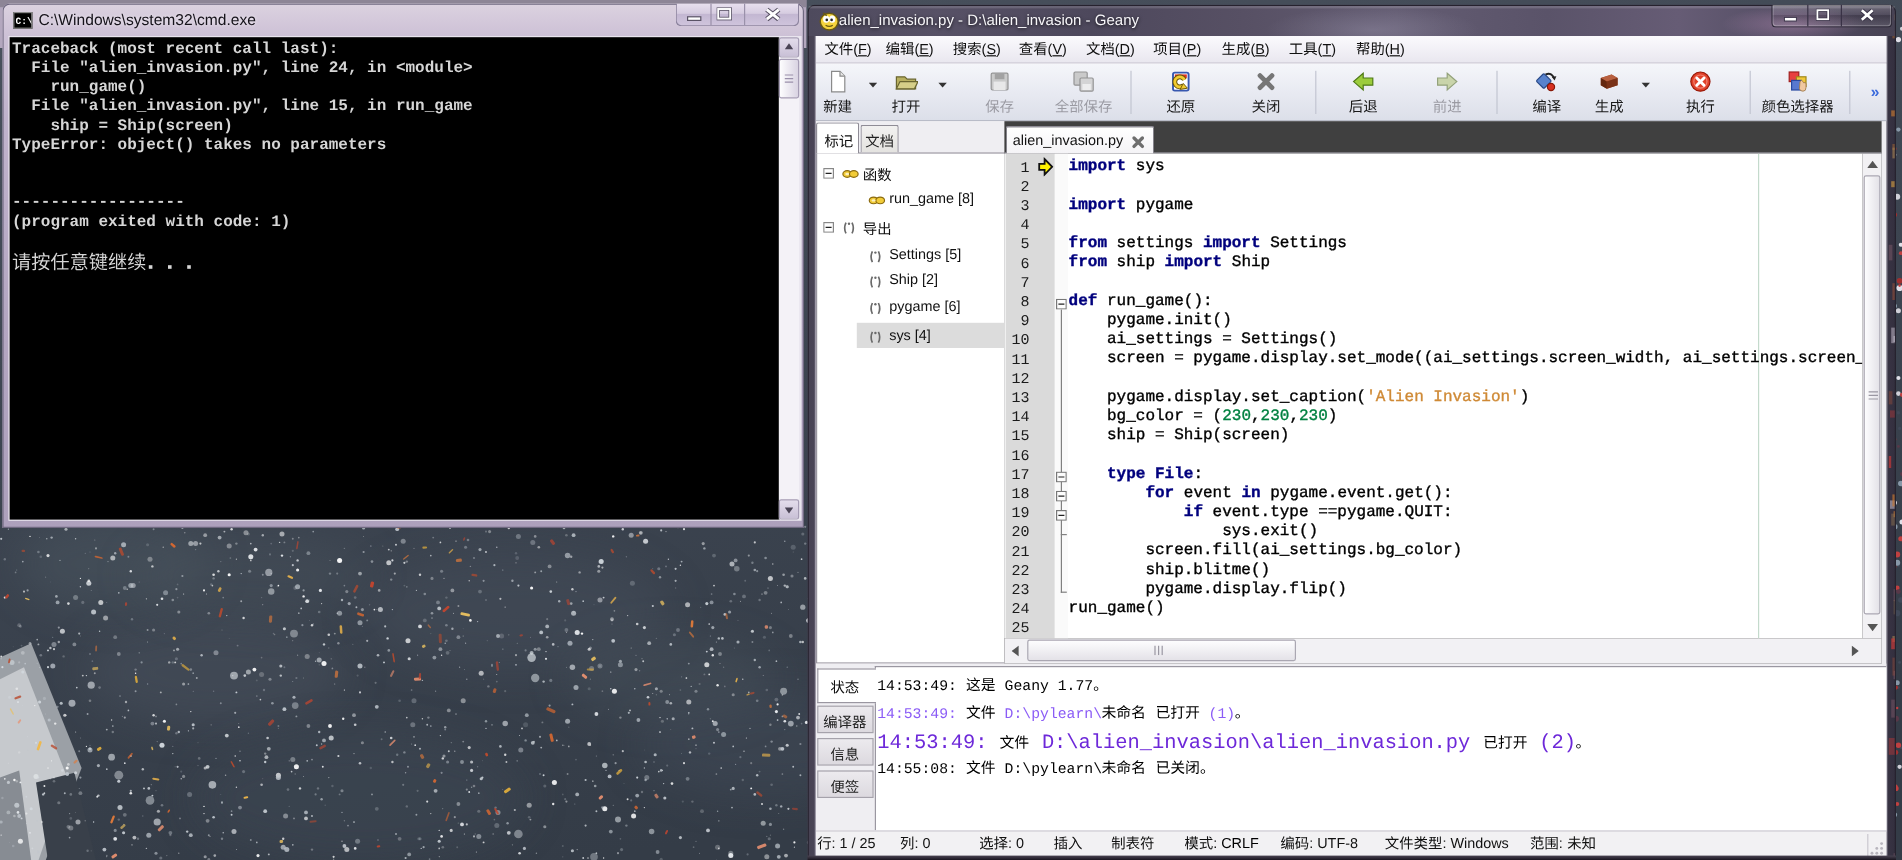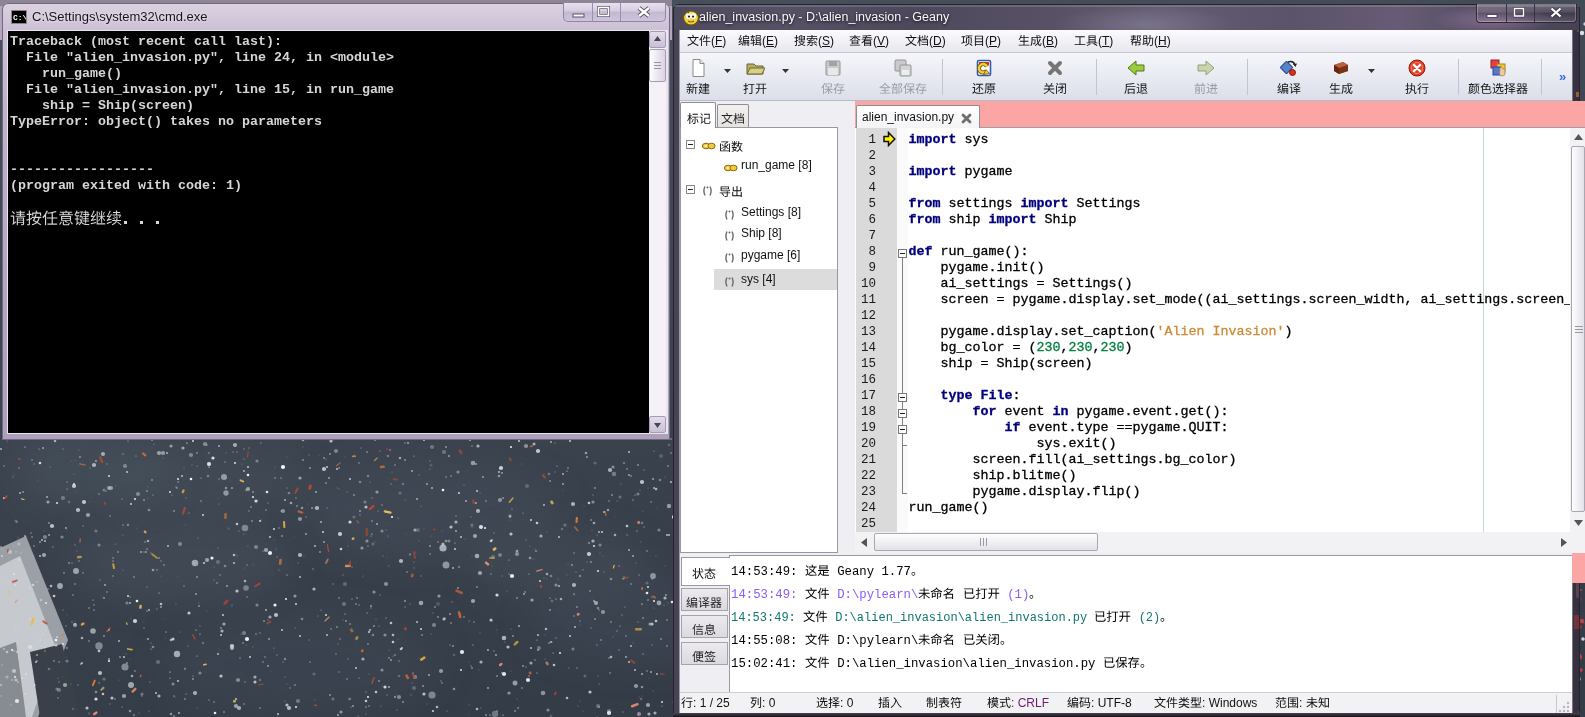--- a/index.html
+++ b/index.html
@@ -1563,21 +1563,21 @@
     <circle cx="1582" cy="621" r="2.3" fill="#c04040"></circle>
     <circle cx="1578" cy="100" r="1.1" fill="#e0e0e8"></circle>
   </svg>
 <div class="ab" style="left:2px;top:3px;width:668px;height:437px;border-radius:6px 6px 0 0;background:linear-gradient(180deg,#dcd2e0 0%,#cdc1d6 6%,#c0b3cc 22%,#b4a7c2 60%,#ada0bc 100%);box-shadow:0 0 0 1px #6f6880 inset;">
     <div class="ab" style="left:9px;top:7px;width:16px;height:14px;background:#000;border:1px solid #888;"></div>
     <svg class="ab" style="left:11px;top:9px" width="13" height="10">
       <g fill="#fff" font-family="Liberation Mono" font-size="8" font-weight="bold">
         <text x="0" y="8">C:\</text>
       </g>
     </svg>
-    <div class="ab" style="left:30px;top:6px;font-size:13px;color:#15121a;text-shadow:0 0 3px rgba(255,255,255,.8)">C:\Settings\system32\cmd.exe</div>
+    <div class="ab" style="left:30px;top:6px;font-size:13px;color:#15121a;text-shadow:0 0 3px rgba(255,255,255,.8)">C:\Windows\system32\cmd.exe</div>
     <div class="ab" style="left:561px;top:0;width:103px;height:19px;border:1px solid #8f86a0;border-top:none;border-radius:0 0 5px 5px;background:linear-gradient(180deg,#e8e0ef 0%,#d6cce0 45%,#c3b7d2 50%,#cfc4dc 100%);">
       <div class="ab" style="left:28px;top:0;width:1px;height:18px;background:#9a91aa"></div>
       <div class="ab" style="left:56px;top:0;width:1px;height:18px;background:#9a91aa"></div>
       <svg class="ab" style="left:8px;top:10px" width="14" height="6">
         <rect x="1" y="1" width="11" height="3" fill="#fff" stroke="#5a5366" stroke-width="1"></rect>
       </svg>
       <svg class="ab" style="left:33px;top:3px" width="14" height="12">
         <rect x="1.5" y="1.5" width="10" height="8" fill="none" stroke="#5a5366" stroke-width="3"></rect>
         <rect x="1.5" y="1.5" width="10" height="8" fill="none" stroke="#fff" stroke-width="1.6"></rect>
       </svg>
@@ -1974,47 +1974,47 @@
               <use href="#u51FA" x="1000"></use>
             </g>
           </svg></div>
         <div class="ab" style="left:43px;top:106px"><svg width="14" height="12">
             <g fill="none" stroke="#6a6a6a" stroke-width="1.4">
               <path d="M4 1.5 Q1.8 6 4 10.5"></path>
               <path d="M9 1.5 Q11.2 6 9 10.5"></path>
             </g>
             <circle cx="6.5" cy="2.5" r="1" fill="#6a6a6a"></circle>
           </svg></div>
-        <div class="ab" style="left:61px;top:104px;font-size:12px;color:#111">Settings [8]</div>
+        <div class="ab" style="left:61px;top:104px;font-size:12px;color:#111">Settings [5]</div>
         <div class="ab" style="left:43px;top:127px"><svg width="14" height="12">
             <g fill="none" stroke="#6a6a6a" stroke-width="1.4">
               <path d="M4 1.5 Q1.8 6 4 10.5"></path>
               <path d="M9 1.5 Q11.2 6 9 10.5"></path>
             </g>
             <circle cx="6.5" cy="2.5" r="1" fill="#6a6a6a"></circle>
           </svg></div>
-        <div class="ab" style="left:61px;top:125px;font-size:12px;color:#111">Ship [8]</div>
+        <div class="ab" style="left:61px;top:125px;font-size:12px;color:#111">Ship [2]</div>
         <div class="ab" style="left:43px;top:149px"><svg width="14" height="12">
             <g fill="none" stroke="#6a6a6a" stroke-width="1.4">
               <path d="M4 1.5 Q1.8 6 4 10.5"></path>
               <path d="M9 1.5 Q11.2 6 9 10.5"></path>
             </g>
             <circle cx="6.5" cy="2.5" r="1" fill="#6a6a6a"></circle>
           </svg></div>
         <div class="ab" style="left:61px;top:147px;font-size:12px;color:#111">pygame [6]</div>
         <div class="ab" style="left:43px;top:173px"><svg width="14" height="12">
             <g fill="none" stroke="#6a6a6a" stroke-width="1.4">
               <path d="M4 1.5 Q1.8 6 4 10.5"></path>
               <path d="M9 1.5 Q11.2 6 9 10.5"></path>
             </g>
             <circle cx="6.5" cy="2.5" r="1" fill="#6a6a6a"></circle>
           </svg></div>
         <div class="ab" style="left:61px;top:171px;font-size:12px;color:#111">sys [4]</div>
       </div>
-      <div class="ab" style="left:175px;top:71px;width:731px;height:482px;background:#fca5a5;">
+      <div class="ab" style="left:157px;top:71px;width:731px;height:482px;background:#404040;">
         <div class="ab" style="left:0;top:26px;width:731px;height:1px;background:#a09da7"></div>
         <div class="ab" style="left:1px;top:4px;width:124px;height:23px;background:linear-gradient(180deg,#fff,#f4f3f6);border:1px solid #8f8c96;border-bottom:none;border-radius:2px 2px 0 0;">
           <div class="ab" style="left:5px;top:4px;font-size:12px;color:#111">alien_invasion.py</div>
           <svg class="ab" style="left:104px;top:7px" width="11" height="11">
             <g stroke="#6e6e6e" stroke-width="2.8" stroke-linecap="round">
               <path d="M2 2 L9 9 M9 2 L2 9"></path>
             </g>
           </svg>
         </div>
         <div class="ab" style="left:0;top:27px;width:715px;height:404px;background:#fff;overflow:hidden">
@@ -2186,21 +2186,21 @@
             <g fill="#000" transform="translate(0,11) scale(0.0123,-0.0123)">
               <use href="#u5DF2" x="0"></use>
               <use href="#u6253" x="1000"></use>
               <use href="#u5F00" x="2000"></use>
             </g>
           </svg><span> (1)</span><svg width="13" height="15" style="vertical-align:-4px;">
             <g fill="#000" transform="translate(0,11) scale(0.0123,-0.0123)">
               <use href="#u3002" x="0"></use>
             </g>
           </svg></div>
-        <div class="ab mono" style="left:51px;top:57px;font-size:12px;white-space:pre;color:#0f766e"><span>14:53:49: </span><svg width="25" height="15" style="vertical-align:-4px;">
+        <div class="ab mono" style="left:51px;top:57px;font-size:17px;white-space:pre;color:#6d28d9"><span>14:53:49: </span><svg width="25" height="15" style="vertical-align:-4px;">
             <g fill="#000" transform="translate(0,11) scale(0.0123,-0.0123)">
               <use href="#u6587" x="0"></use>
               <use href="#u4EF6" x="1000"></use>
             </g>
           </svg><span> D:\alien_invasion\alien_invasion.py </span><svg width="37" height="15" style="vertical-align:-4px;">
             <g fill="#000" transform="translate(0,11) scale(0.0123,-0.0123)">
               <use href="#u5DF2" x="0"></use>
               <use href="#u6253" x="1000"></use>
               <use href="#u5F00" x="2000"></use>
             </g>
@@ -2224,36 +2224,20 @@
             <g fill="#000" transform="translate(0,11) scale(0.0123,-0.0123)">
               <use href="#u5DF2" x="0"></use>
               <use href="#u5173" x="1000"></use>
               <use href="#u95ED" x="2000"></use>
             </g>
           </svg><svg width="13" height="15" style="vertical-align:-4px;">
             <g fill="#000" transform="translate(0,11) scale(0.0123,-0.0123)">
               <use href="#u3002" x="0"></use>
             </g>
           </svg></div>
-        <div class="ab mono" style="left:51px;top:103px;font-size:12.3px;white-space:pre;color:#000"><span>15:02:41: </span><svg width="25" height="15" style="vertical-align:-4px;">
-            <g fill="#000" transform="translate(0,11) scale(0.0123,-0.0123)">
-              <use href="#u6587" x="0"></use>
-              <use href="#u4EF6" x="1000"></use>
-            </g>
-          </svg><span> D:\alien_invasion\alien_invasion.py </span><svg width="37" height="15" style="vertical-align:-4px;">
-            <g fill="#000" transform="translate(0,11) scale(0.0123,-0.0123)">
-              <use href="#u5DF2" x="0"></use>
-              <use href="#u4FDD" x="1000"></use>
-              <use href="#u5B58" x="2000"></use>
-            </g>
-          </svg><svg width="13" height="15" style="vertical-align:-4px;">
-            <g fill="#000" transform="translate(0,11) scale(0.0123,-0.0123)">
-              <use href="#u3002" x="0"></use>
-            </g>
-          </svg></div>
       </div>
       <div class="ab" style="left:0;top:662px;width:892px;height:22px;background:#f2f1f3;border-top:1px solid #cfccd4;">
         <div class="ab" style="left:1px;top:3px;font-size:12px;color:#111;white-space:pre"><svg width="12" height="15" style="vertical-align:-4px;">
             <g fill="#111" transform="translate(0,11) scale(0.0120,-0.0120)">
               <use href="#u884C" x="0"></use>
             </g>
           </svg><span>: 1 / 25</span></div>
         <div class="ab" style="left:70px;top:3px;font-size:12px;color:#111;white-space:pre"><svg width="12" height="15" style="vertical-align:-4px;">
             <g fill="#111" transform="translate(0,11) scale(0.0120,-0.0120)">
               <use href="#u5217" x="0"></use>
@@ -2271,21 +2255,21 @@
               <use href="#u5165" x="1000"></use>
             </g>
           </svg></div>
         <div class="ab" style="left:246px;top:3px;font-size:12px;color:#111;white-space:pre"><svg width="36" height="15" style="vertical-align:-4px;">
             <g fill="#111" transform="translate(0,11) scale(0.0120,-0.0120)">
               <use href="#u5236" x="0"></use>
               <use href="#u8868" x="1000"></use>
               <use href="#u7B26" x="2000"></use>
             </g>
           </svg></div>
-        <div class="ab" style="left:307px;top:3px;font-size:12px;color:#701a75;white-space:pre"><svg width="24" height="15" style="vertical-align:-4px;">
+        <div class="ab" style="left:307px;top:3px;font-size:12px;color:#000000;white-space:pre"><svg width="24" height="15" style="vertical-align:-4px;">
             <g fill="#111" transform="translate(0,11) scale(0.0120,-0.0120)">
               <use href="#u6A21" x="0"></use>
               <use href="#u5F0F" x="1000"></use>
             </g>
           </svg><span>: CRLF</span></div>
         <div class="ab" style="left:387px;top:3px;font-size:12px;color:#111;white-space:pre"><svg width="24" height="15" style="vertical-align:-4px;">
             <g fill="#111" transform="translate(0,11) scale(0.0120,-0.0120)">
               <use href="#u7F16" x="0"></use>
               <use href="#u7801" x="1000"></use>
             </g>

